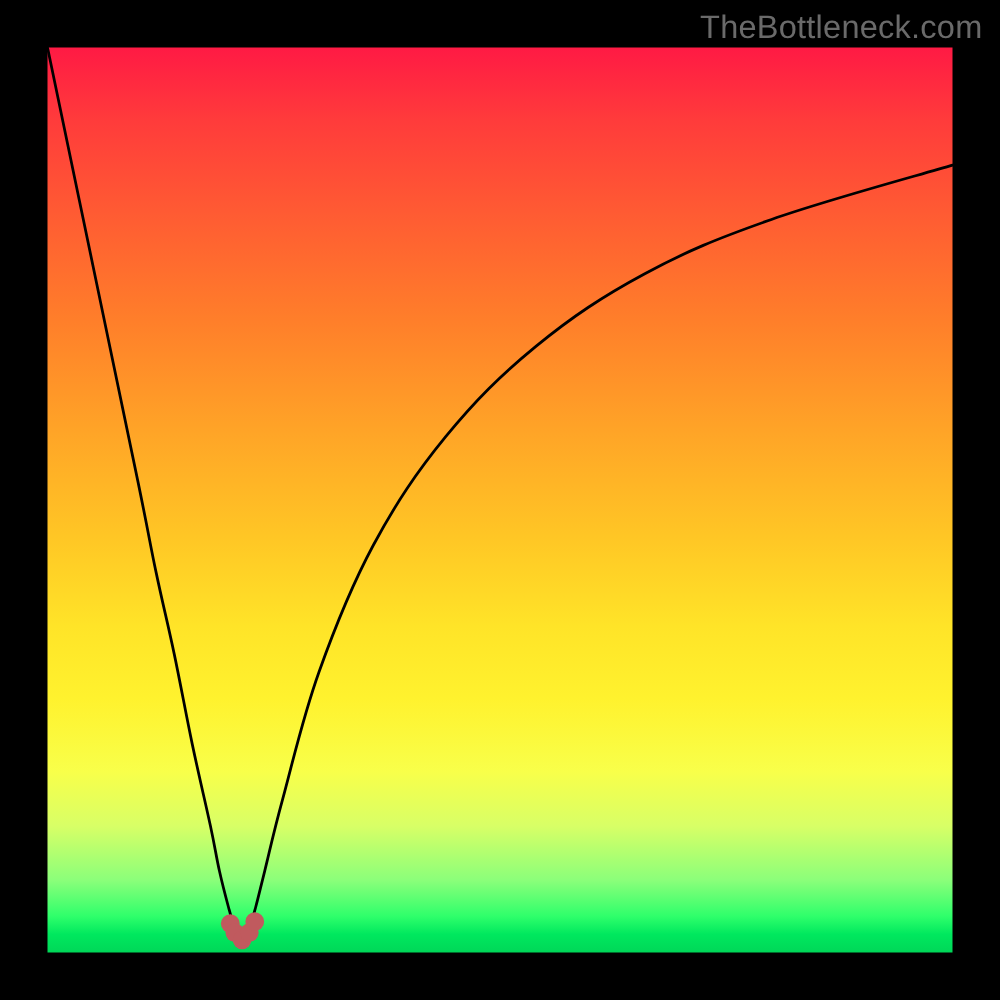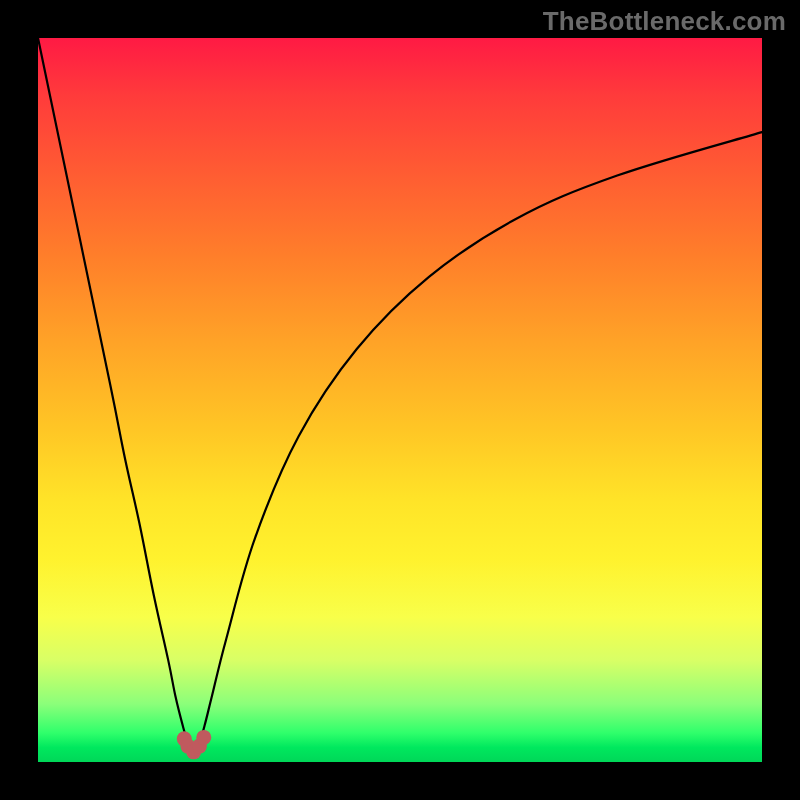--- a/index.html
+++ b/index.html
@@ -50,21 +50,21 @@
     width: 724px;
     height: 724px;
     overflow: visible;
   }
   .attribution {
     position: absolute;
     top: 6px;
     right: 14px;
     color: #6a6a6a;
     font-size: 26px;
-    font-weight: 700;
+    font-weight: 400;
     letter-spacing: 0.2px;
   }
   .curve {
     fill: none;
     stroke: #000;
     stroke-width: 2.2;
     stroke-linejoin: round;
     stroke-linecap: round;
   }
   .dot {

